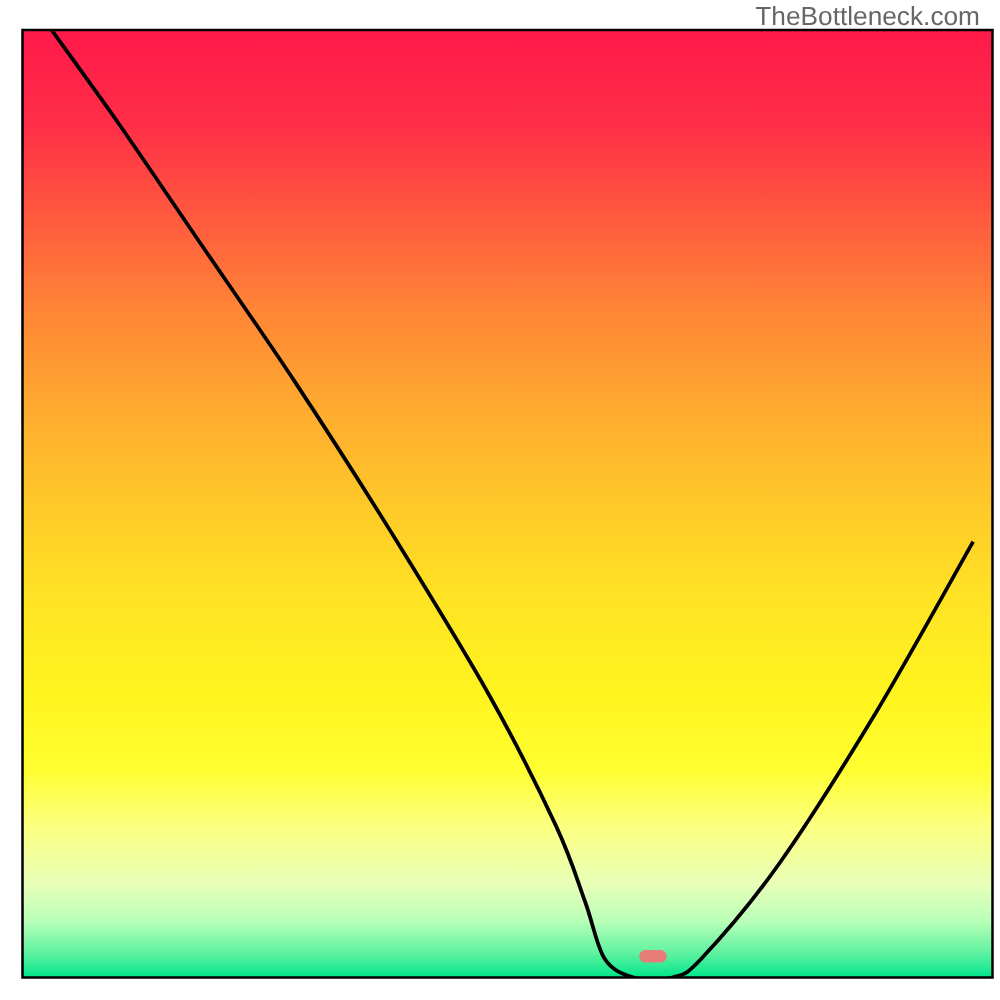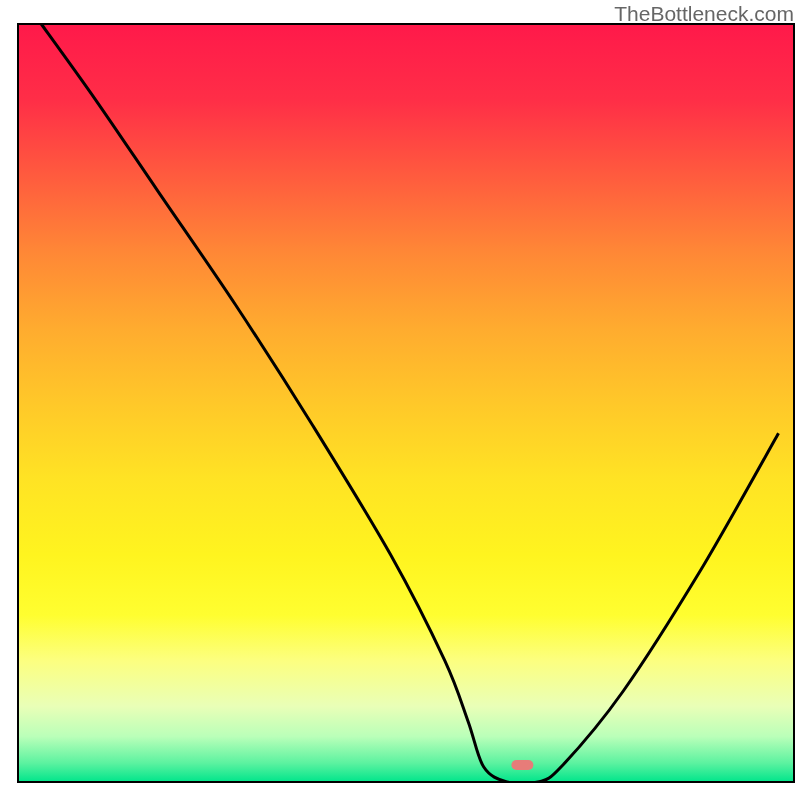--- a/index.html
+++ b/index.html
@@ -11,21 +11,21 @@
     overflow: hidden;
   }
   .chart-container {
     position: relative;
     width: 800px;
     height: 800px;
   }
   .watermark {
     position: absolute;
     top: 2px;
-    right: 6px;
+    right: 16px;
     font-family: Arial, sans-serif;
     font-size: 21px;
     color: #666666;
     z-index: 10;
     font-weight: 500;
   }
   svg {
     display: block;
   }
 </style>

